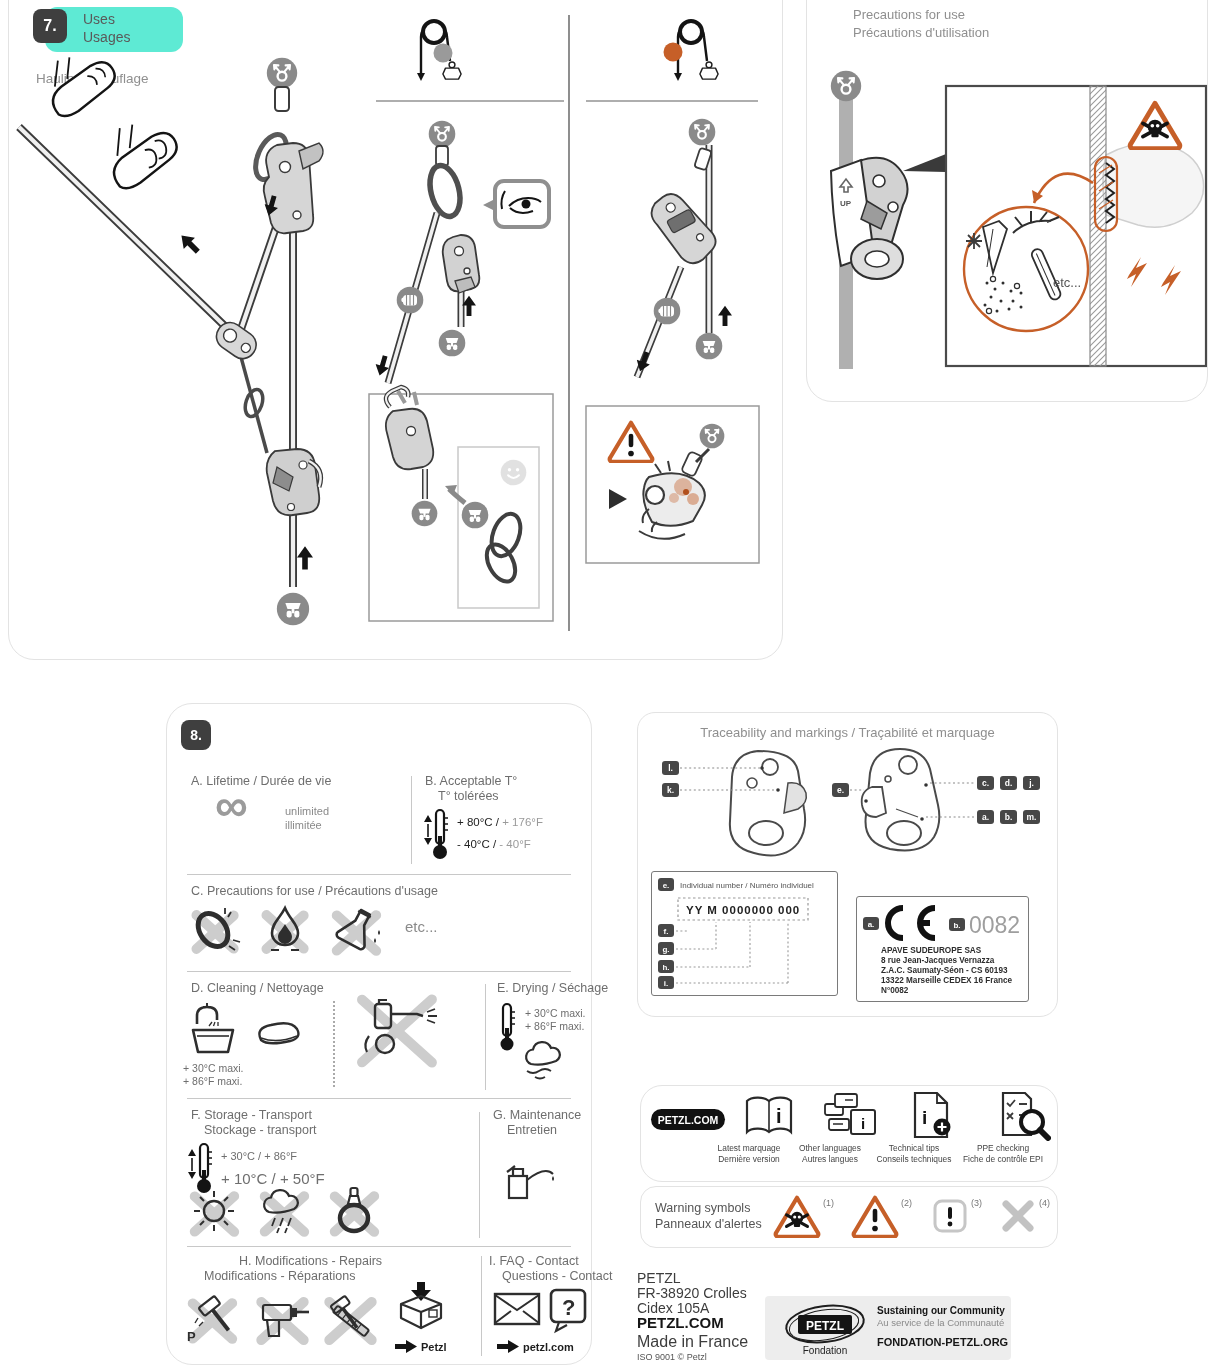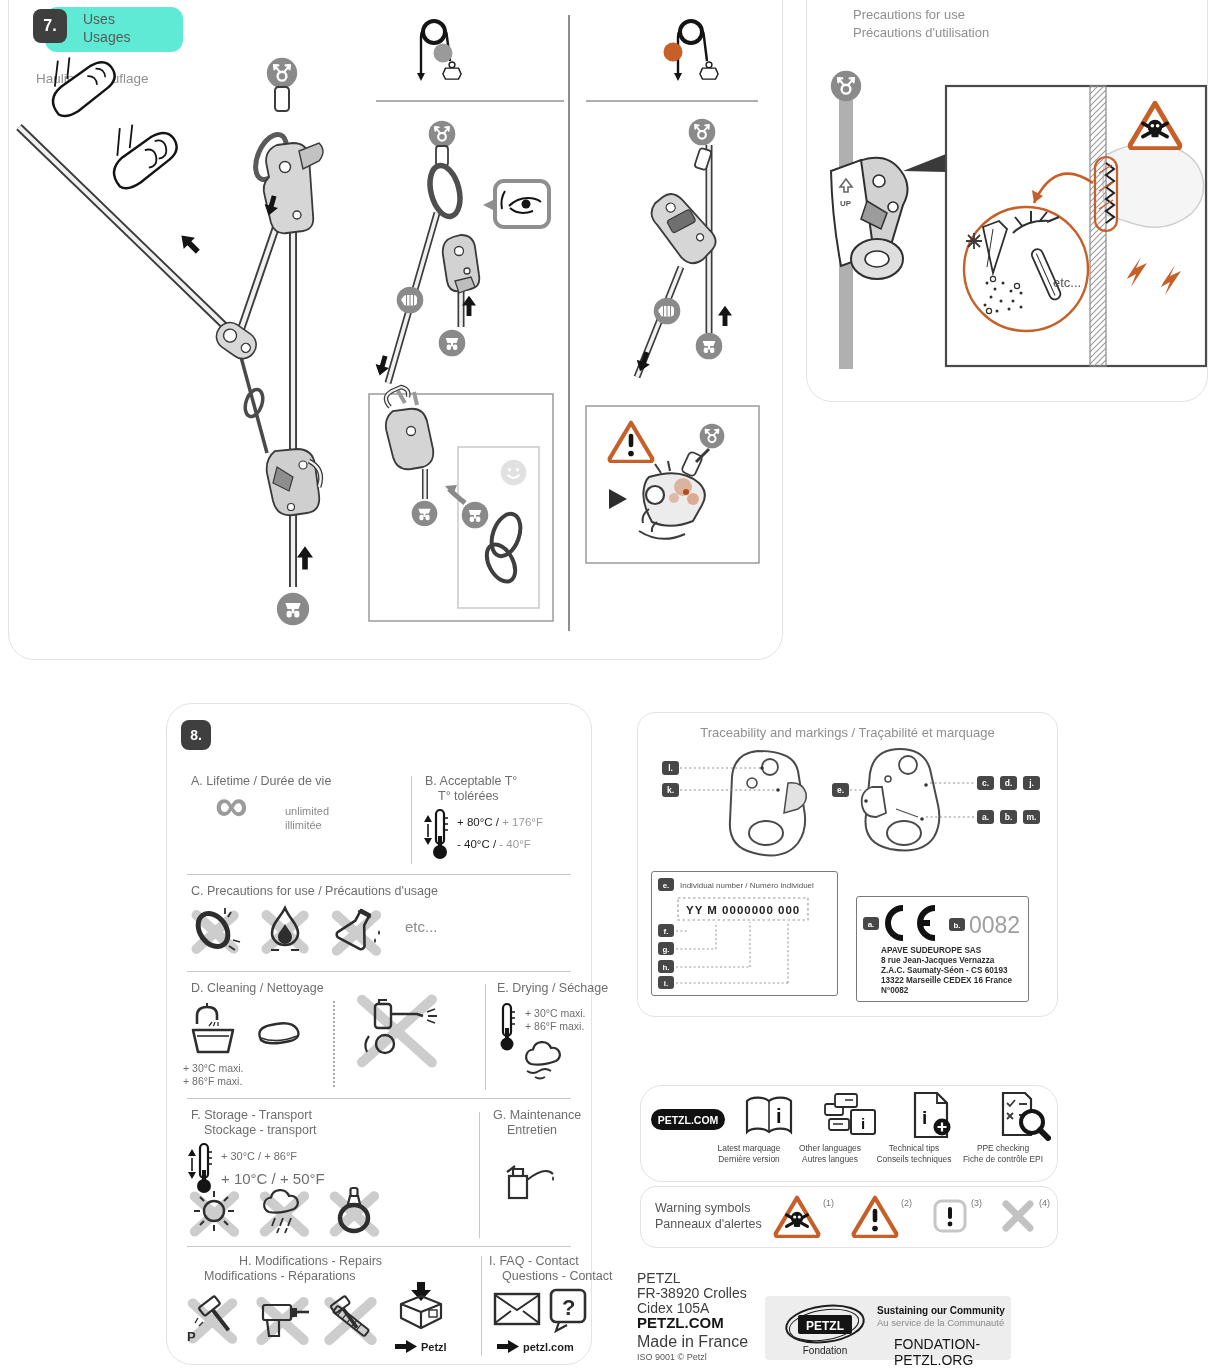--- a/index.html
+++ b/index.html
@@ -743,16 +743,16 @@
   <div class="abs" style="left:765px;top:1296px;width:246px;height:64px;background:#ededed;border-radius:4px;">
     <svg class="abs" style="left:12px;top:4px;" width="92" height="58" viewBox="0 0 92 58">
       <ellipse cx="48" cy="24" rx="39" ry="18" fill="none" stroke="#1d1d1d" stroke-width="2" transform="rotate(-7 48 24)"></ellipse>
       <ellipse cx="47" cy="25" rx="35" ry="15" fill="none" stroke="#1d1d1d" stroke-width="1" transform="rotate(-9 47 25)"></ellipse>
       <rect x="21" y="15" width="54" height="19" rx="2" fill="#141414"></rect>
       <text x="48" y="29.5" font-size="12" font-weight="bold" fill="#fff" text-anchor="middle">PETZL</text>
       <text x="48" y="54" font-size="10" fill="#222" text-anchor="middle" font-family="Liberation Serif, DejaVu Serif, serif">Fondation</text>
     </svg>
     <div class="abs" style="left:112px;top:9px;font-size:10px;font-weight:bold;color:#161616;">Sustaining our Community</div>
     <div class="abs" style="left:112px;top:21px;font-size:9.5px;color:#8a8a8a;">Au service de la Communauté</div>
-    <div class="abs" style="left:112px;top:40px;font-size:14px;font-weight:normal;color:#161616;margin-left:17px;">FONDATION-PETZL.ORG</div>
+    <div class="abs" style="left:112px;top:40px;font-size:11px;font-weight:bold;color:#161616;">FONDATION-PETZL.ORG</div>
   </div>
 
 </div>
 
 </body></html>

